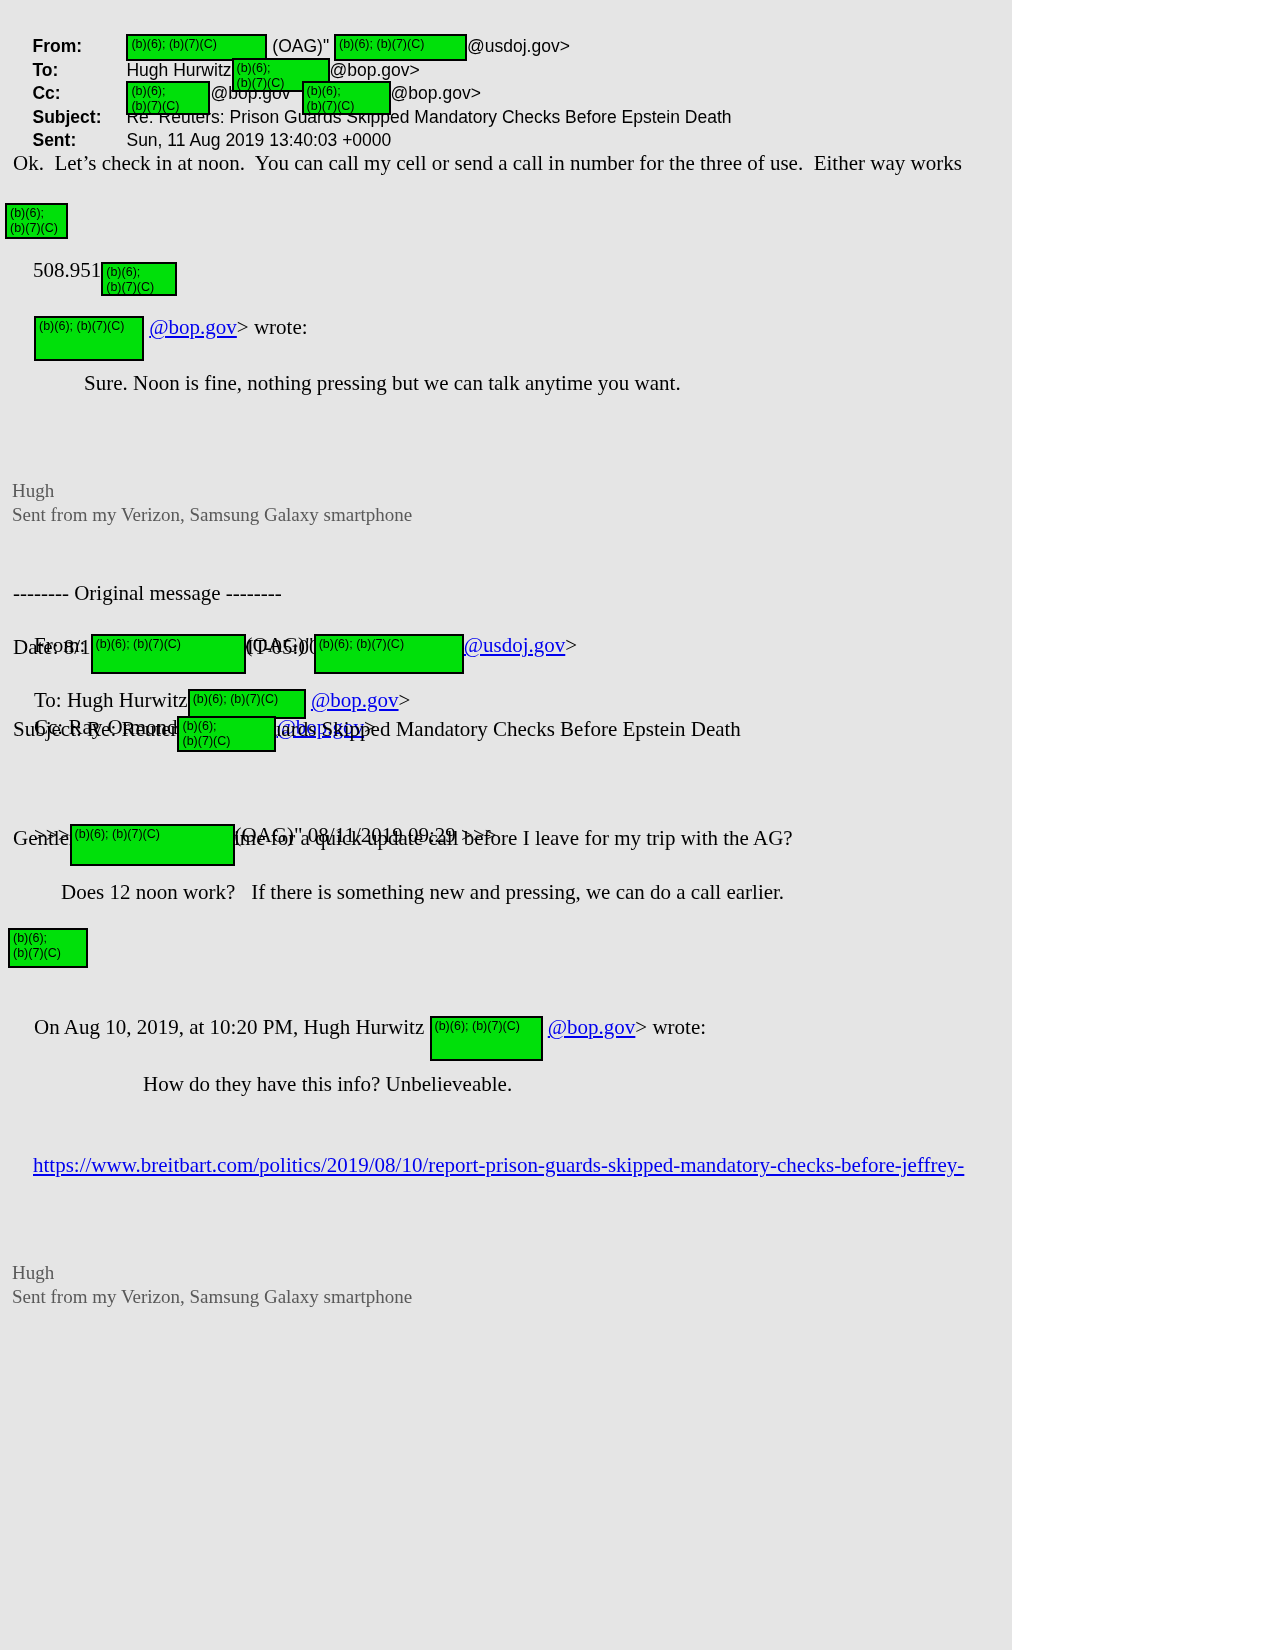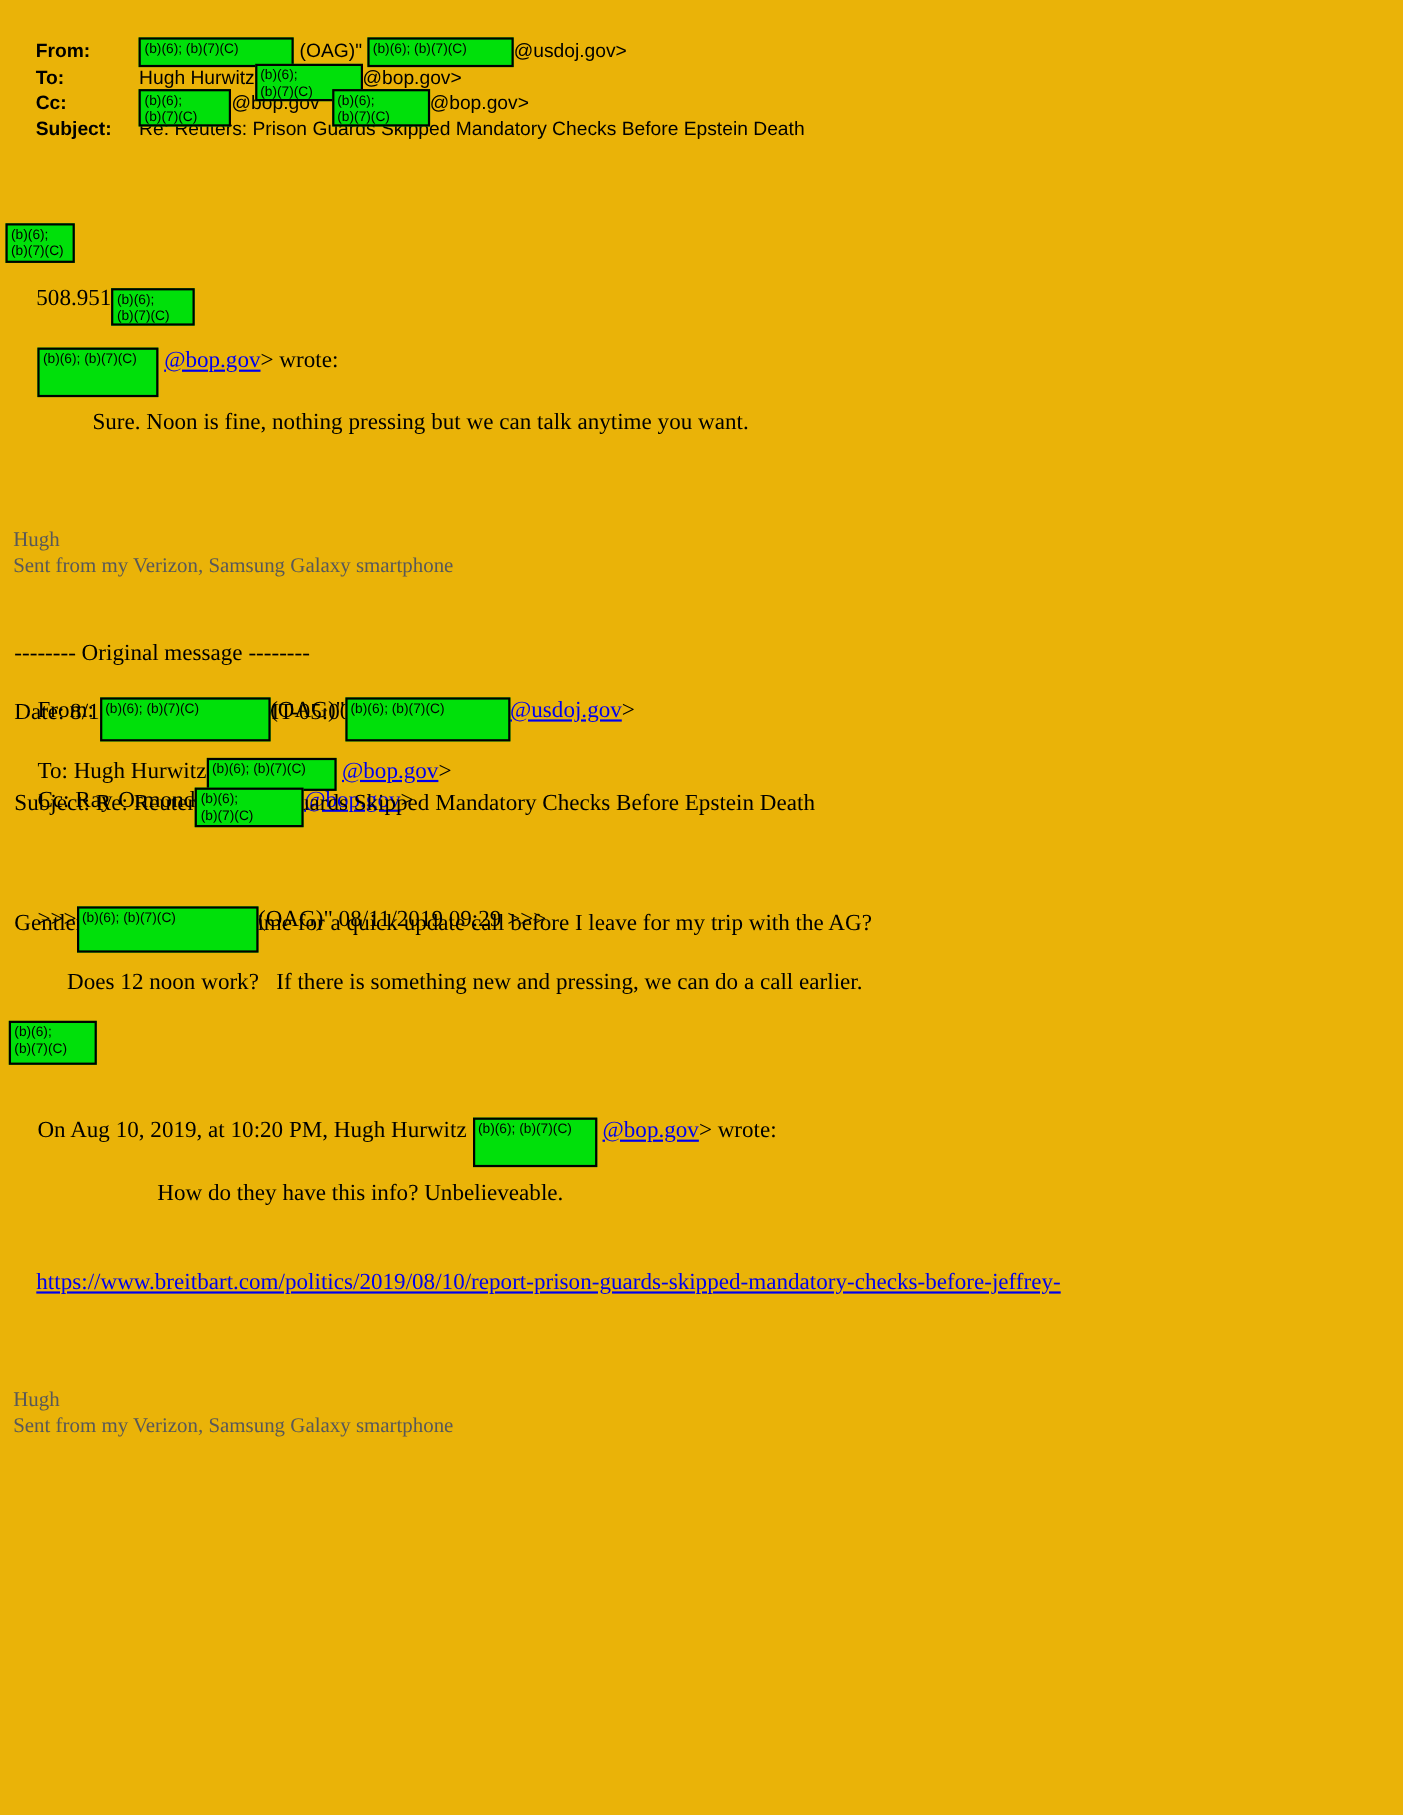--- a/index.html
+++ b/index.html
@@ -1,16 +1,16 @@
 <!DOCTYPE html>
 <html><head>
 <meta charset="utf-8">
 <style>
   html,body{margin:0;padding:0;background:#ffffff;}
-  .page{position:relative;width:1275px;height:1650px;background:#eab308;overflow:hidden;
+  .page{position:relative;width:1012px;height:1650px;background:#e5e5e5;overflow:hidden;
         font-family:"Liberation Serif", serif;color:#000;}
   .line{position:absolute;left:13px;white-space:pre-wrap;font-size:21px;line-height:26px;}
   .hdr{font-family:"Liberation Sans", sans-serif;font-size:17.5px;line-height:23px;}
   .hdr-label{display:inline-block;width:94px;font-weight:bold;}
   .gray{color:#595959;font-size:19px;}
   .lnk{color:#0000ee;text-decoration:underline;cursor:pointer;}
   .indent84{left:84px;}
   .indent143{left:143px;}
 
   
@@ -36,21 +36,25 @@
   </div>
 
   <div class="line hdr" style="top:59px;">
     <span class="hdr-label">Cc:</span><span class="redact" style="width:84px;"><span class="redact-fill" style="height:34px;"><span class="redact-label">(b)(6);</span><span class="redact-label">(b)(7)(C)</span></span></span><span>@bop.gov"</span> <span class="redact" style="width:89px;"><span class="redact-fill" style="height:34px;"><span class="redact-label">(b)(6);</span><span class="redact-label">(b)(7)(C)</span></span></span><span>@bop.gov&gt;</span>
   </div>
 
   <div class="line hdr" style="top:83px;">
     <span class="hdr-label">Subject:</span><span>Re: Reuters: Prison Guards Skipped Mandatory Checks Before Epstein Death</span>
   </div>
 
+  <div class="line hdr" style="top:106px;">
+    <span class="hdr-label">Sent:</span><span>Sun, 11 Aug 2019 13:40:03 +0000</span>
+  </div>
 
+  <div class="line" style="top:150px;">Ok.  Let’s check in at noon.  You can call my cell or send a call in number for the three of use.  Either way works</div>
 
   <div class="redact-abs" style="left:5px;top:203px;width:63px;height:36px;">
     <span class="redact-label">(b)(6);</span>
     <span class="redact-label">(b)(7)(C)</span>
   </div>
 
   <div class="line" style="top:231px;left:12px;">
     <span>508.951</span><span class="redact" style="width:76px;"><span class="redact-fill" style="height:34px;top:-1px;"><span class="redact-label">(b)(6);</span><span class="redact-label">(b)(7)(C)</span></span></span>
   </div>
 

